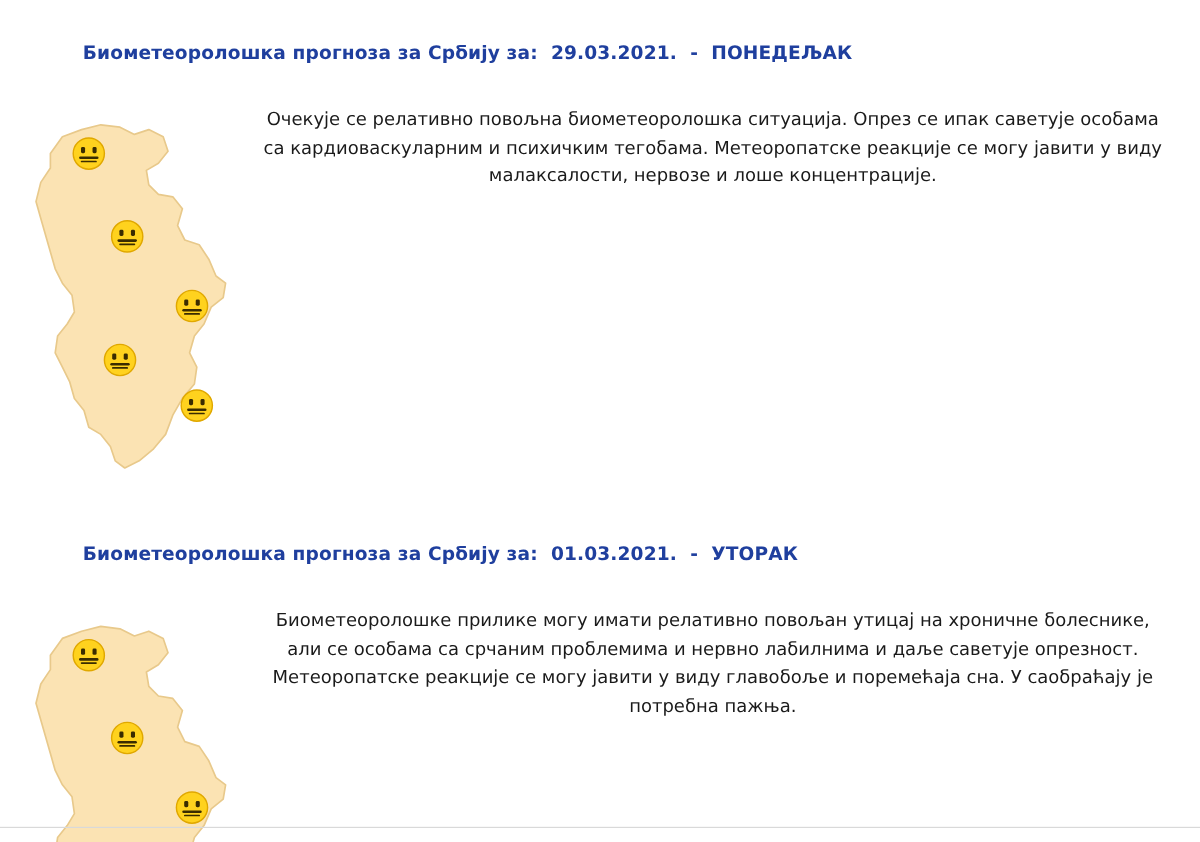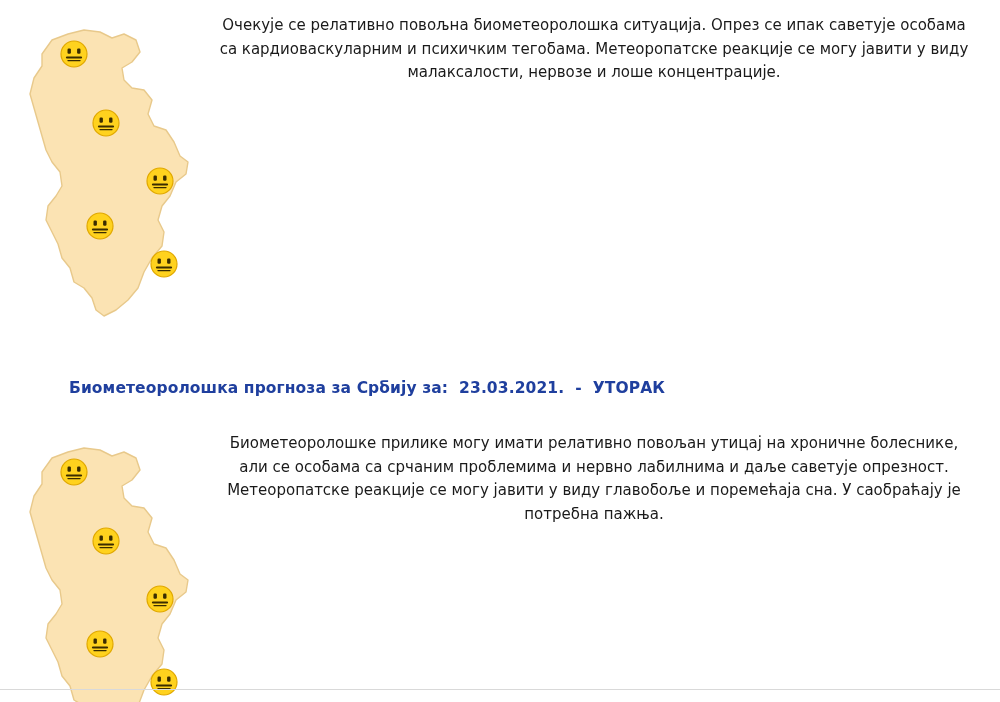--- a/index.html
+++ b/index.html
@@ -92,20 +92,23 @@
   .face {
     pointer-events: none;
   }
 </style>
 </head>
 <body>
 
 <div class="page">
 
   <div class="forecast-block">
+    <div class="block-title">
+      <span>Биометеоролошка прогноза за Србију за:</span><span>  </span><span class="date">29.03.2021.</span><span>  </span><span class="sep">-</span><span>  </span><span class="day">ПОНЕДЕЉАК</span>
+    </div>
     <div class="block-body">
 
       <div class="map-wrap">
         <svg class="serbia" width="200" height="320" viewBox="0 0 200 320" xmlns="http://www.w3.org/2000/svg">
           <g>
             <path d="M30 44 L40 30 L56 24 L72 20 L88 22 L100 28 L112 24 L124 30 L128 42 L120 52 L110 58 L112 70 L120 78 L132 80 L140 90 L136 104 L142 116 L154 120 L162 132 L168 146 L176 152 L174 164 L164 172 L158 186 L150 196 L146 210 L152 222 L150 236 L140 248 L132 262 L126 278 L116 290 L104 300 L92 306 L84 300 L80 288 L72 278 L62 272 L58 258 L50 248 L46 234 L40 222 L34 210 L36 196 L44 186 L50 176 L48 162 L40 152 L34 140 L30 126 L26 112 L22 98 L18 84 L22 68 L30 56 Z" fill="#fbe3b3" stroke="#e8c98b" stroke-width="1.4" stroke-linejoin="round"></path>
           </g>
 
           <g class="face" transform="translate(62,44)">
             <circle cx="0" cy="0" r="13" fill="#ffd21e" stroke="#e0a800" stroke-width="1.2"></circle>
@@ -147,21 +150,21 @@
 
       <div class="text-col">
         <p>Очекује се релативно повољна биометеоролошка ситуација. Опрез се ипак саветује особама са кардиоваскуларним и психичким тегобама. Метеоропатске реакције се могу јавити у виду малаксалости, нервозе и лоше концентрације.</p>
       </div>
 
     </div>
   </div>
 
   <div class="forecast-block" style="margin-top:14px;">
     <div class="block-title">
-      <span>Биометеоролошка прогноза за Србију за:</span><span>  </span><span class="date">23.03.2021.</span><span>  </span><span class="sep">-</span><span>  </span><span class="day">УТОРАК</span>
+      <span>Биометеоролошка прогноза за Србију за:</span><span>  </span><span class="date">01.03.2021.</span><span>  </span><span class="sep">-</span><span>  </span><span class="day">УТОРАК</span>
     </div>
     <div class="block-body">
 
       <div class="map-wrap">
         <svg class="serbia" width="200" height="320" viewBox="0 0 200 320" xmlns="http://www.w3.org/2000/svg">
           <g>
             <path d="M30 44 L40 30 L56 24 L72 20 L88 22 L100 28 L112 24 L124 30 L128 42 L120 52 L110 58 L112 70 L120 78 L132 80 L140 90 L136 104 L142 116 L154 120 L162 132 L168 146 L176 152 L174 164 L164 172 L158 186 L150 196 L146 210 L152 222 L150 236 L140 248 L132 262 L126 278 L116 290 L104 300 L92 306 L84 300 L80 288 L72 278 L62 272 L58 258 L50 248 L46 234 L40 222 L34 210 L36 196 L44 186 L50 176 L48 162 L40 152 L34 140 L30 126 L26 112 L22 98 L18 84 L22 68 L30 56 Z" fill="#fbe3b3" stroke="#e8c98b" stroke-width="1.4" stroke-linejoin="round"></path>
           </g>
 
           <g class="face" transform="translate(62,44)">

